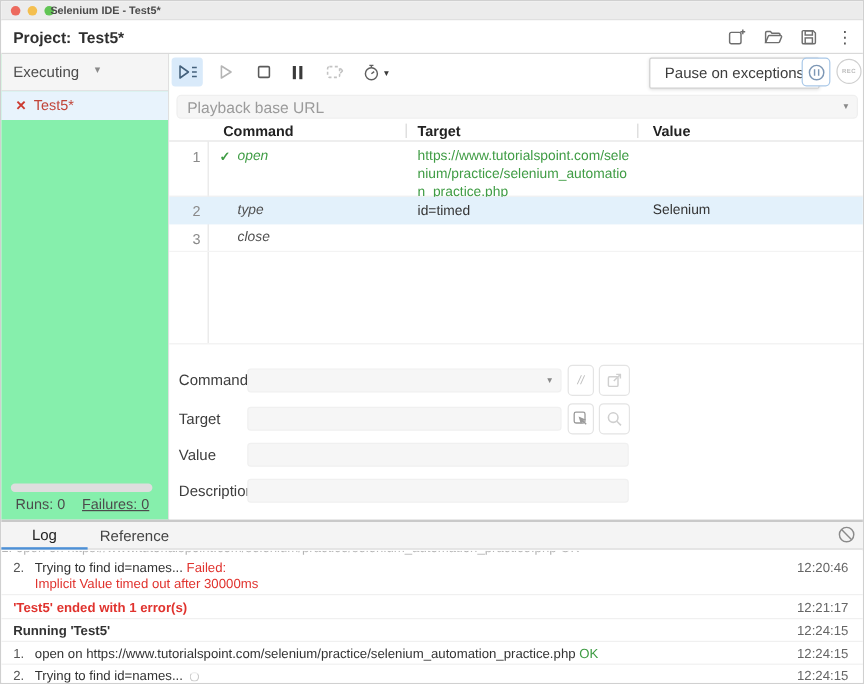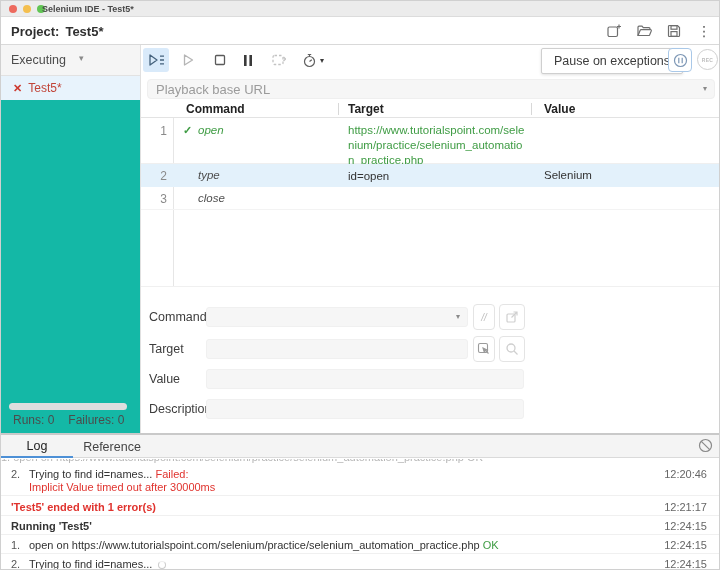--- a/index.html
+++ b/index.html
@@ -17,30 +17,30 @@
 
   
   .projectrow { position:absolute; left:0; top:16px; width:720px; height:28px; background:#fff; border-bottom:1px solid #d9d9d9; }
   .project-title { position:absolute; left:10px; top:7px; font-size:13px; font-weight:bold; color:#2f2f2f; }
   .project-title .pname { font-weight:bold; margin-left:6px; }
   .proj-icons { position:absolute; right:8px; top:5px; display:flex; gap:12px; align-items:center; }
   .icon-btn { width:18px; height:18px; display:flex; align-items:center; justify-content:center; cursor:pointer; color:#6e6e6e; }
   .kebab { font-size:14px; color:#555; letter-spacing:0; line-height:16px; }
 
   
-  .sidebar { position:absolute; left:0; top:44px; width:140px; height:388px; background:#14b8a6; border-right:1px solid #e0e0e0; }
+  .sidebar { position:absolute; left:0; top:44px; width:140px; height:388px; background:#86efac; border-right:1px solid #e0e0e0; }
   .sb-header { position:absolute; left:0; top:0; width:139px; height:31px; background:#f5f5f5; border-bottom:1px solid #e2e2e2; }
   .sb-header-label { position:absolute; left:10px; top:8px; font-size:12.5px; color:#4c4c4c; }
   .sb-caret { position:absolute; left:78px; top:8px; font-size:9px; color:#8a8a8a; }
   .test-item { position:absolute; left:0; top:31px; width:139px; height:24px; background:#e8f3fc; display:flex; align-items:center; cursor:pointer; }
   .test-x { margin-left:12px; font-size:11px; color:#cc3a30; font-weight:bold; }
   .test-name { margin-left:6px; font-size:12px; color:#c14438; }
   .sb-scrollpill { position:absolute; left:8px; top:358px; width:118px; height:7px; border-radius:4px; background:#dedede; }
   .sb-stats { position:absolute; left:12px; top:368px; font-size:12px; color:#4c4c4c; }
-  .sb-stats span + span { margin-left:14px; }
+  .sb-stats span + span { margin-left:14px;text-decoration:underline; }
 
   
   .main { position:absolute; left:140px; top:44px; width:580px; height:388px; background:#fff; }
 
   
   .toolbar { position:absolute; left:0; top:0; width:580px; height:32px; }
   .tb-btn { position:absolute; top:3px; width:26px; height:24px; display:flex; align-items:center; justify-content:center; border-radius:3px; cursor:pointer; }
   .tb-active { background:#d9eafa; }
   .tooltip { position:absolute; left:400px; top:3px; height:26px; background:#fff; border:1px solid #cfcfcf; border-radius:2px; box-shadow:0 1px 3px rgba(0,0,0,.12); font-size:12.5px; color:#3c3c3c; padding:0 12px; display:flex; align-items:center; white-space:nowrap; }
   .pause-exc-btn { position:absolute; left:527px; top:3px; width:24px; height:24px; border:1px solid #a9c8e8; border-radius:4px; display:flex; align-items:center; justify-content:center; background:#fff; cursor:pointer; }
@@ -257,21 +257,21 @@
     <div class="trow row1 row-passed">
       <span class="rownum">1</span>
       <span class="check">✓</span>
       <span class="cmd">open</span>
       <span class="tgt">https://www.tutorialspoint.com/selenium/practice/selenium_automation_practice.php</span>
       <span class="val"></span>
     </div>
     <div class="trow row2">
       <span class="rownum">2</span>
       <span class="cmd">type</span>
-      <span class="tgt">id=open</span>
+      <span class="tgt">id=timed</span>
       <span class="val">Selenium</span>
     </div>
     <div class="trow row3">
       <span class="rownum">3</span>
       <span class="cmd">close</span>
       <span class="tgt"></span>
       <span class="val"></span>
     </div>
     <div class="tbl-bottom"></div>
 

